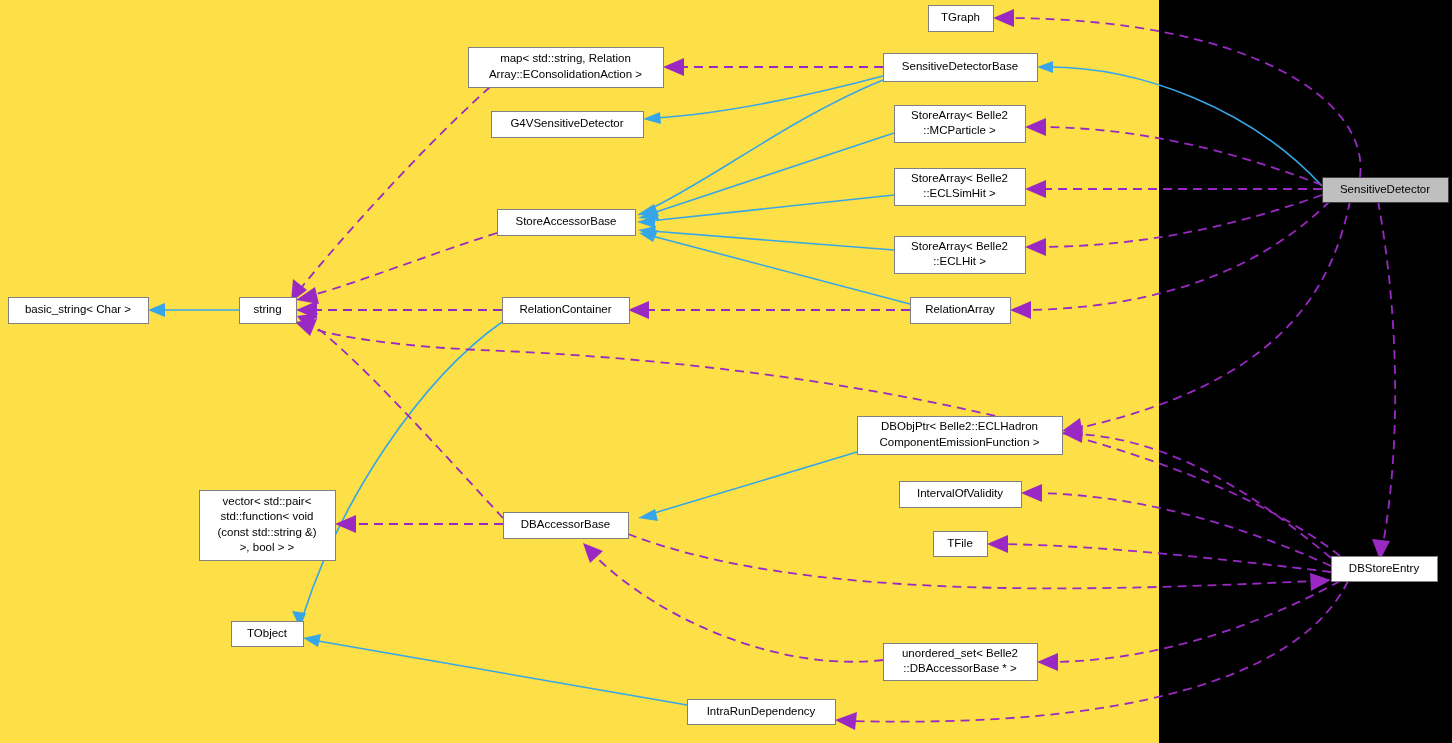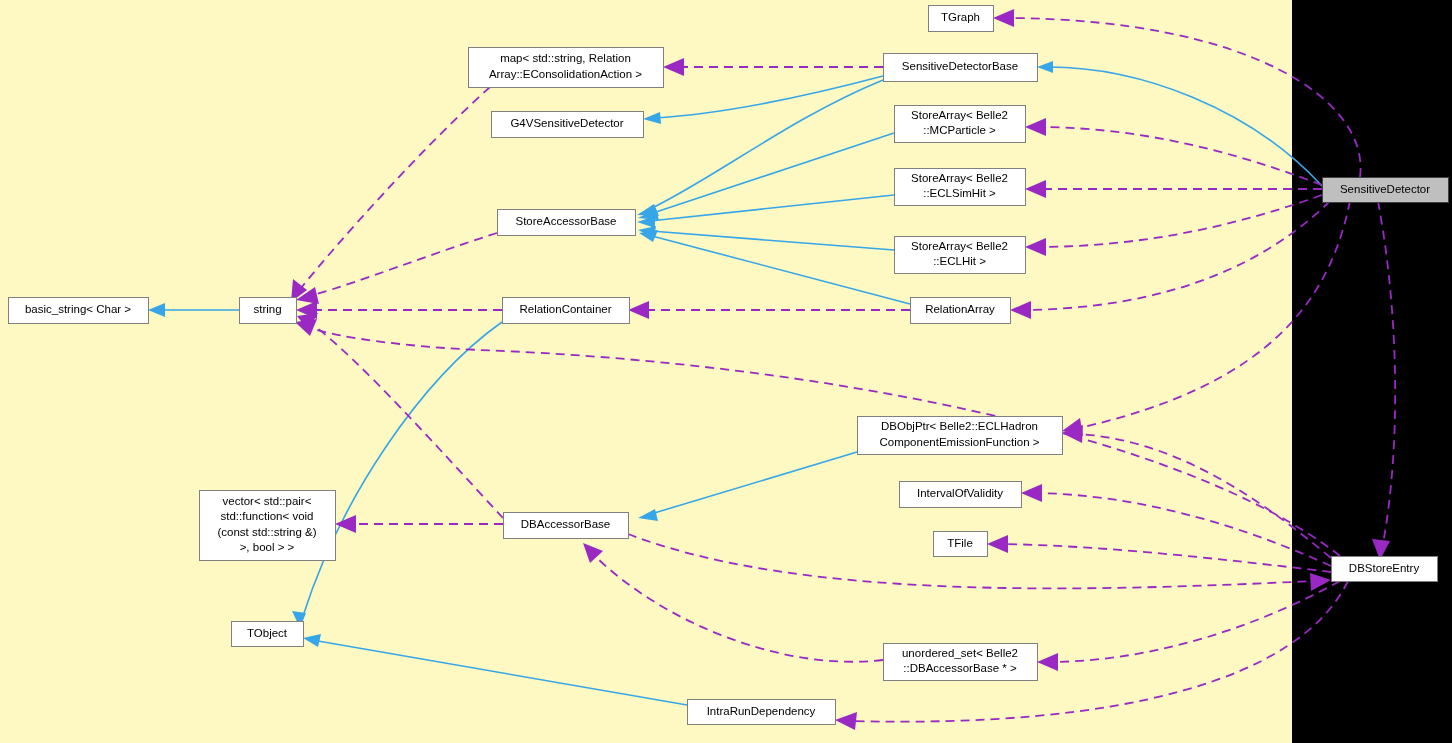--- a/index.html
+++ b/index.html
@@ -8,23 +8,23 @@
     background: #000000;
   }
   body {
     width: 1452px;
     height: 743px;
     font-family: "Liberation Sans", sans-serif;
     overflow: hidden;
   }
   #diagram-root {
     position: relative;
-    width: 1292px;
+    width: 1159px;
     height: 743px;
-    background: #fef9c3;
+    background: #fde047;
   }
   svg#graph {
     position: absolute;
     left: 0;
     top: 0;
     width: 1452px;
     height: 743px;
     display: block;
   }
   .node-box {

